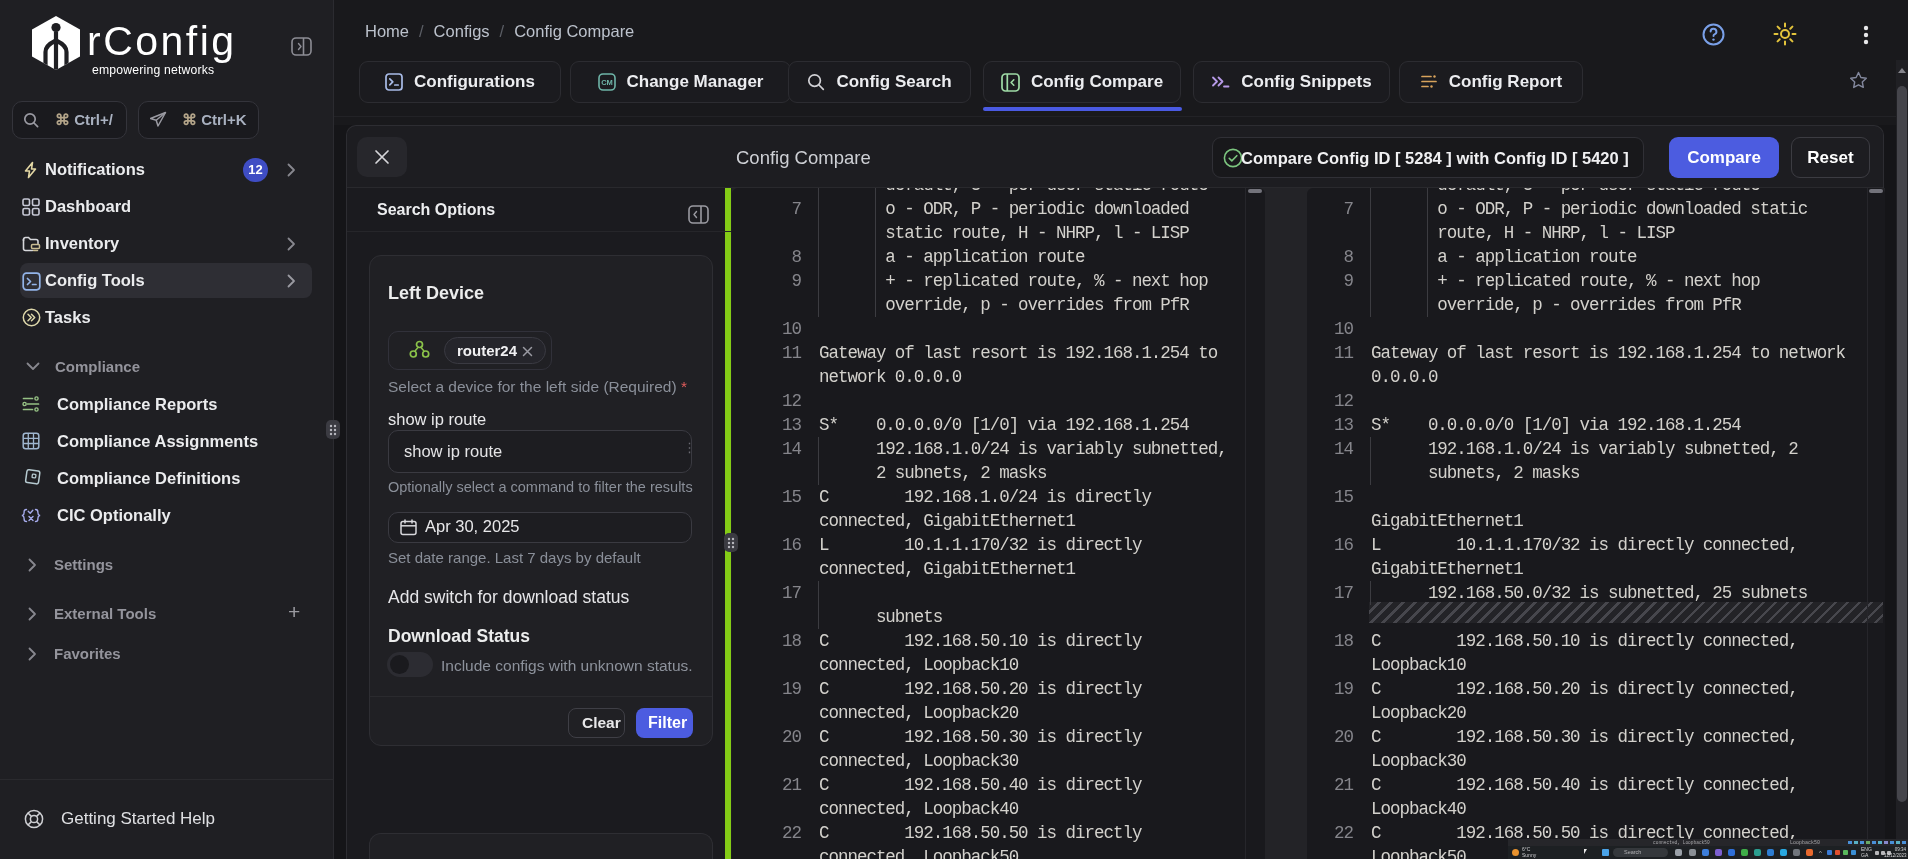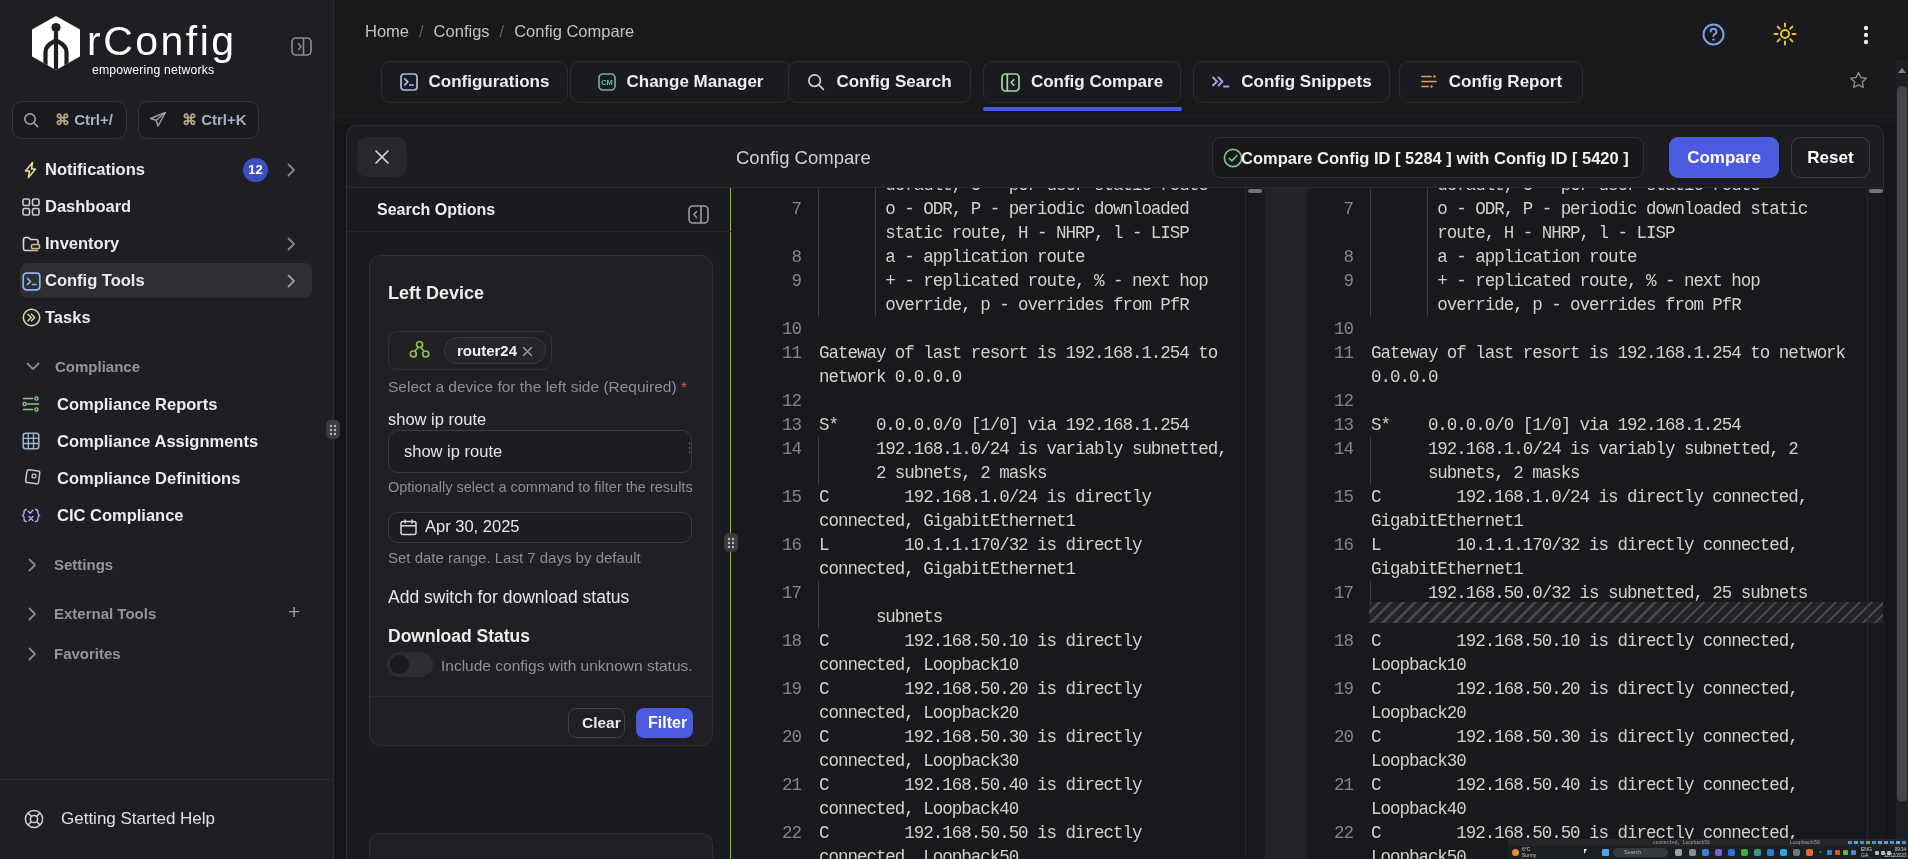--- a/index.html
+++ b/index.html
@@ -14,21 +14,21 @@
 .crumb{font-size:16.5px;color:#bcc2cc;}
 .crumbsep{color:#5c5f66;}
 .tab{position:absolute;top:61px;height:42px;background:#1b1b1f;border:1px solid #2c2c31;border-radius:9px;display:flex;align-items:center;justify-content:center;gap:11px;}
 .tab svg{flex-shrink:0;}
 .tabtxt{font-size:17px;font-weight:700;color:#ecedf0;white-space:nowrap;}
 
 #card{position:absolute;left:346px;top:125px;width:1538px;height:734px;background:#1d1d21;border:1px solid #2d2d32;border-bottom:none;border-radius:10px 10px 0 0;}
 #hdr{position:absolute;left:0;top:0;width:100%;height:62px;border-bottom:1px solid #29292d;}
 .btn{position:absolute;top:11px;height:41px;border-radius:9px;font-size:17px;font-weight:700;color:#fff;display:flex;align-items:center;justify-content:center;}
 
-#spanel{position:absolute;left:0;top:62px;width:384px;height:672px;background:#1b1b1f;border-right:1px solid #84cc16;}
+#spanel{position:absolute;left:0;top:62px;width:384px;height:672px;background:#1b1b1f;border-right:6px solid #84cc16;}
 .help{font-size:14.5px;color:#8a8f99;}
 .inp{position:absolute;left:41px;width:304px;border:1px solid #3a3a41;border-radius:10px;background:#1d1d21;}
 
 #diff{position:absolute;left:385px;top:62px;width:1153px;height:672px;background:#232327;overflow:hidden;}
 .pane{position:absolute;top:0;height:672px;background:#19191d;border-radius:6px 6px 0 0;overflow:hidden;}
 .ln{position:absolute;height:24px;text-align:right;font-family:"Liberation Mono",monospace;font-size:17.5px;letter-spacing:-1.02px;line-height:24px;color:#85858b;}
 .cl{position:absolute;height:24px;font-family:"Liberation Mono",monospace;font-size:17.5px;letter-spacing:-1.02px;line-height:24px;color:#d3d1cc;white-space:pre;}
 .ig{position:absolute;width:1px;background:#3c3c41;}
 .hatch{position:absolute;height:21px;background:repeating-linear-gradient(135deg,#232327 0,#232327 6px,#47474d 6px,#47474d 8.5px);}
 .sbtrack{position:absolute;top:0;width:1px;height:672px;background:#26262b;}
@@ -132,21 +132,21 @@
       <rect x="4.2" y="2.2" width="13" height="13" rx="2" transform="rotate(8 10 9)" stroke="#b6cad1" stroke-width="1.5"></rect>
       <rect x="10.2" y="6.2" width="3.6" height="3.6" rx="0.8" transform="rotate(8 12 8)" stroke="#b6cad1" stroke-width="1.3"></rect>
     </svg>
 <div class="abs navtxt" style="left:57px;top:469px;">Compliance Definitions</div>
 <svg class="abs" style="left:21px;top:506px;" width="20" height="19" viewBox="0 0 20 19" fill="none">
       <path d="M5.5 1.5c-2 0-2.4 1-2.4 2.6 0 1.3.2 2.6-1.6 3.2v.4c1.8.6 1.6 1.9 1.6 3.2 0 1.6.4 2.6 2.4 2.6" transform="translate(0,2)" stroke="#a6abec" stroke-width="1.4" stroke-linecap="round"></path>
       <path d="M14.5 1.5c2 0 2.4 1 2.4 2.6 0 1.3-.2 2.6 1.6 3.2v.4c-1.8.6-1.6 1.9-1.6 3.2 0 1.6-.4 2.6-2.4 2.6" transform="translate(0,2)" stroke="#a6abec" stroke-width="1.4" stroke-linecap="round"></path>
       <path d="m7.2 5.2 2 2 2.6-3" stroke="#a6abec" stroke-width="1.4" stroke-linecap="round" stroke-linejoin="round"></path>
       <path d="m8 10.5 4 4m0-4-4 4" stroke="#a6abec" stroke-width="1.4" stroke-linecap="round"></path>
     </svg>
-<div class="abs navtxt" style="left:57px;top:506px;">CIC Compliance</div>
+<div class="abs navtxt" style="left:57px;top:506px;">CIC Optionally</div>
 <svg class="abs" style="left:28px;top:558px;" width="9" height="14" viewBox="0 0 9 14" fill="none">
       <path d="m1.5 1.5 5.5 5.5-5.5 5.5" stroke="#87878e" stroke-width="1.8" stroke-linecap="round" stroke-linejoin="round"></path>
     </svg>
 <div class="abs muted" style="left:54px;top:556px;">Settings</div>
 <svg class="abs" style="left:28px;top:607px;" width="9" height="14" viewBox="0 0 9 14" fill="none">
       <path d="m1.5 1.5 5.5 5.5-5.5 5.5" stroke="#87878e" stroke-width="1.8" stroke-linecap="round" stroke-linejoin="round"></path>
     </svg>
 <div class="abs muted" style="left:54px;top:605px;">External Tools</div>
 <div class="abs" style="left:288px;top:600px;font-size:21px;font-weight:400;color:#9a9aa0;">+</div>
 <svg class="abs" style="left:28px;top:647px;" width="9" height="14" viewBox="0 0 9 14" fill="none">
@@ -183,21 +183,21 @@
     </svg>
 <svg class="abs" style="left:1529px;top:25px;" width="6" height="20" viewBox="0 0 6 20" fill="none">
       <circle cx="3" cy="3" r="2.2" fill="#e8e8ea"></circle>
       <circle cx="3" cy="10" r="2.2" fill="#e8e8ea"></circle>
       <circle cx="3" cy="17" r="2.2" fill="#e8e8ea"></circle>
     </svg>
 <svg class="abs" style="left:1515px;top:71px;" width="19" height="18" viewBox="0 0 19 18" fill="none">
       <path d="m9.5 1.5 2.4 5 5.4.7-4 3.8 1 5.4-4.8-2.6-4.8 2.6 1-5.4-4-3.8 5.4-.7Z" stroke="#83889d" stroke-width="1.4" stroke-linejoin="round"></path>
     </svg>
 </div>
-<div class="tab" style="left:381px;width:187px;">
+<div class="tab" style="left:359px;width:202px;">
     <svg width="18" height="18" viewBox="0 0 18 18" fill="none">
       <rect x="1" y="1" width="16" height="16" rx="3" stroke="#a9bce8" stroke-width="1.7"></rect>
       <path d="m4.8 5.8 3 3-3 3" stroke="#a9bce8" stroke-width="1.7" stroke-linecap="round" stroke-linejoin="round"></path>
       <path d="M9.8 12h3.4" stroke="#a9bce8" stroke-width="1.7" stroke-linecap="round"></path>
     </svg>
     <span class="tabtxt">Configurations</span>
   </div>
 <div class="tab" style="left:570px;width:221px;">
     <svg width="18" height="18" viewBox="0 0 18 18" fill="none">
       <rect x="1" y="1" width="16" height="16" rx="4" stroke="#6fb5a8" stroke-width="1.6"></rect>
@@ -378,21 +378,20 @@
 <div class="ln" style="top:153px;width:46px;">11</div>
 <div class="cl" style="top:153px;left:64px;">Gateway of last resort is 192.168.1.254 to network</div>
 <div class="cl" style="top:177px;left:64px;">0.0.0.0</div>
 <div class="ln" style="top:201px;width:46px;">12</div>
 <div class="ln" style="top:225px;width:46px;">13</div>
 <div class="cl" style="top:225px;left:64px;">S*    0.0.0.0/0 [1/0] via 192.168.1.254</div>
 <div class="ln" style="top:249px;width:46px;">14</div>
 <div class="cl" style="top:249px;left:64px;">      192.168.1.0/24 is variably subnetted, 2</div>
 <div class="cl" style="top:273px;left:64px;">      subnets, 2 masks</div>
 <div class="ln" style="top:297px;width:46px;">15</div>
-<div class="cl" style="top:297px;left:64px;">C        192.168.1.0/24 is directly connected,</div>
 <div class="cl" style="top:321px;left:64px;">GigabitEthernet1</div>
 <div class="ln" style="top:345px;width:46px;">16</div>
 <div class="cl" style="top:345px;left:64px;">L        10.1.1.170/32 is directly connected,</div>
 <div class="cl" style="top:369px;left:64px;">GigabitEthernet1</div>
 <div class="ln" style="top:393px;width:46px;">17</div>
 <div class="cl" style="top:393px;left:64px;">      192.168.50.0/32 is subnetted, 25 subnets</div>
 <div class="hatch" style="top:414px;left:62px;right:2px;"></div>
 <div class="ln" style="top:441px;width:46px;">18</div>
 <div class="cl" style="top:441px;left:64px;">C        192.168.50.10 is directly connected,</div>
 <div class="cl" style="top:465px;left:64px;">Loopback10</div>

